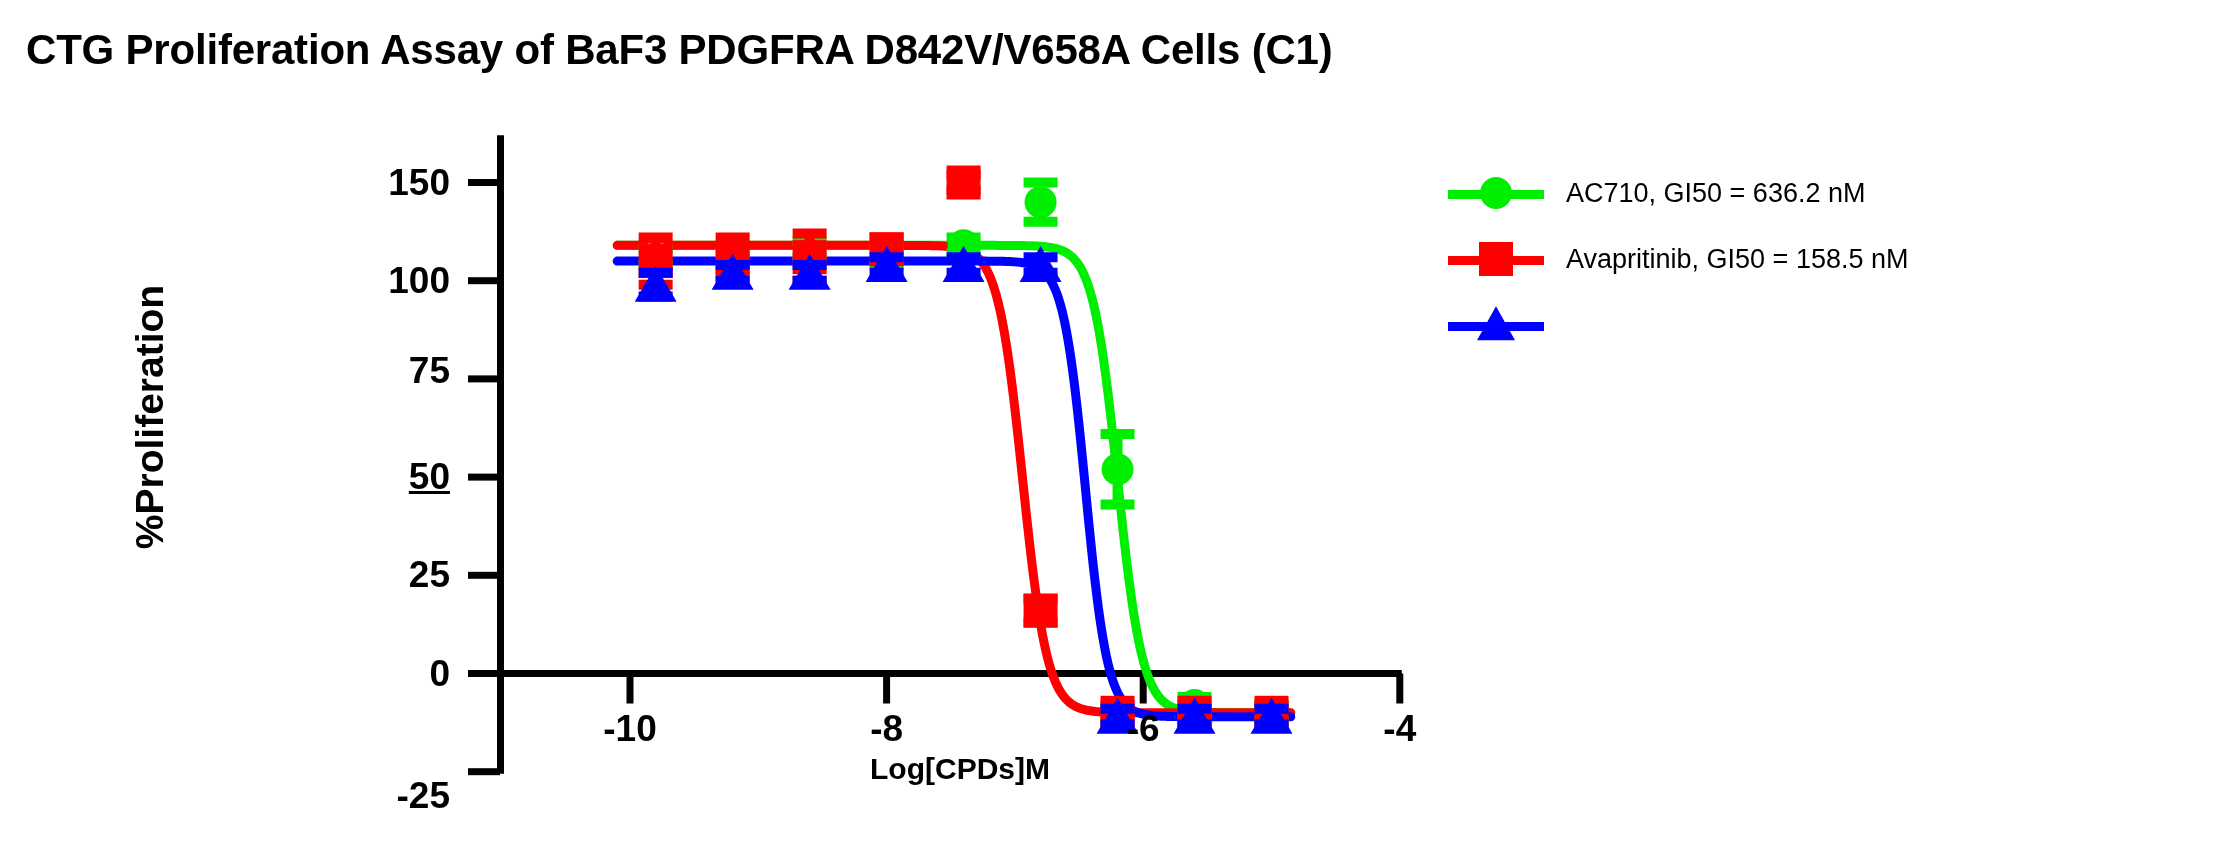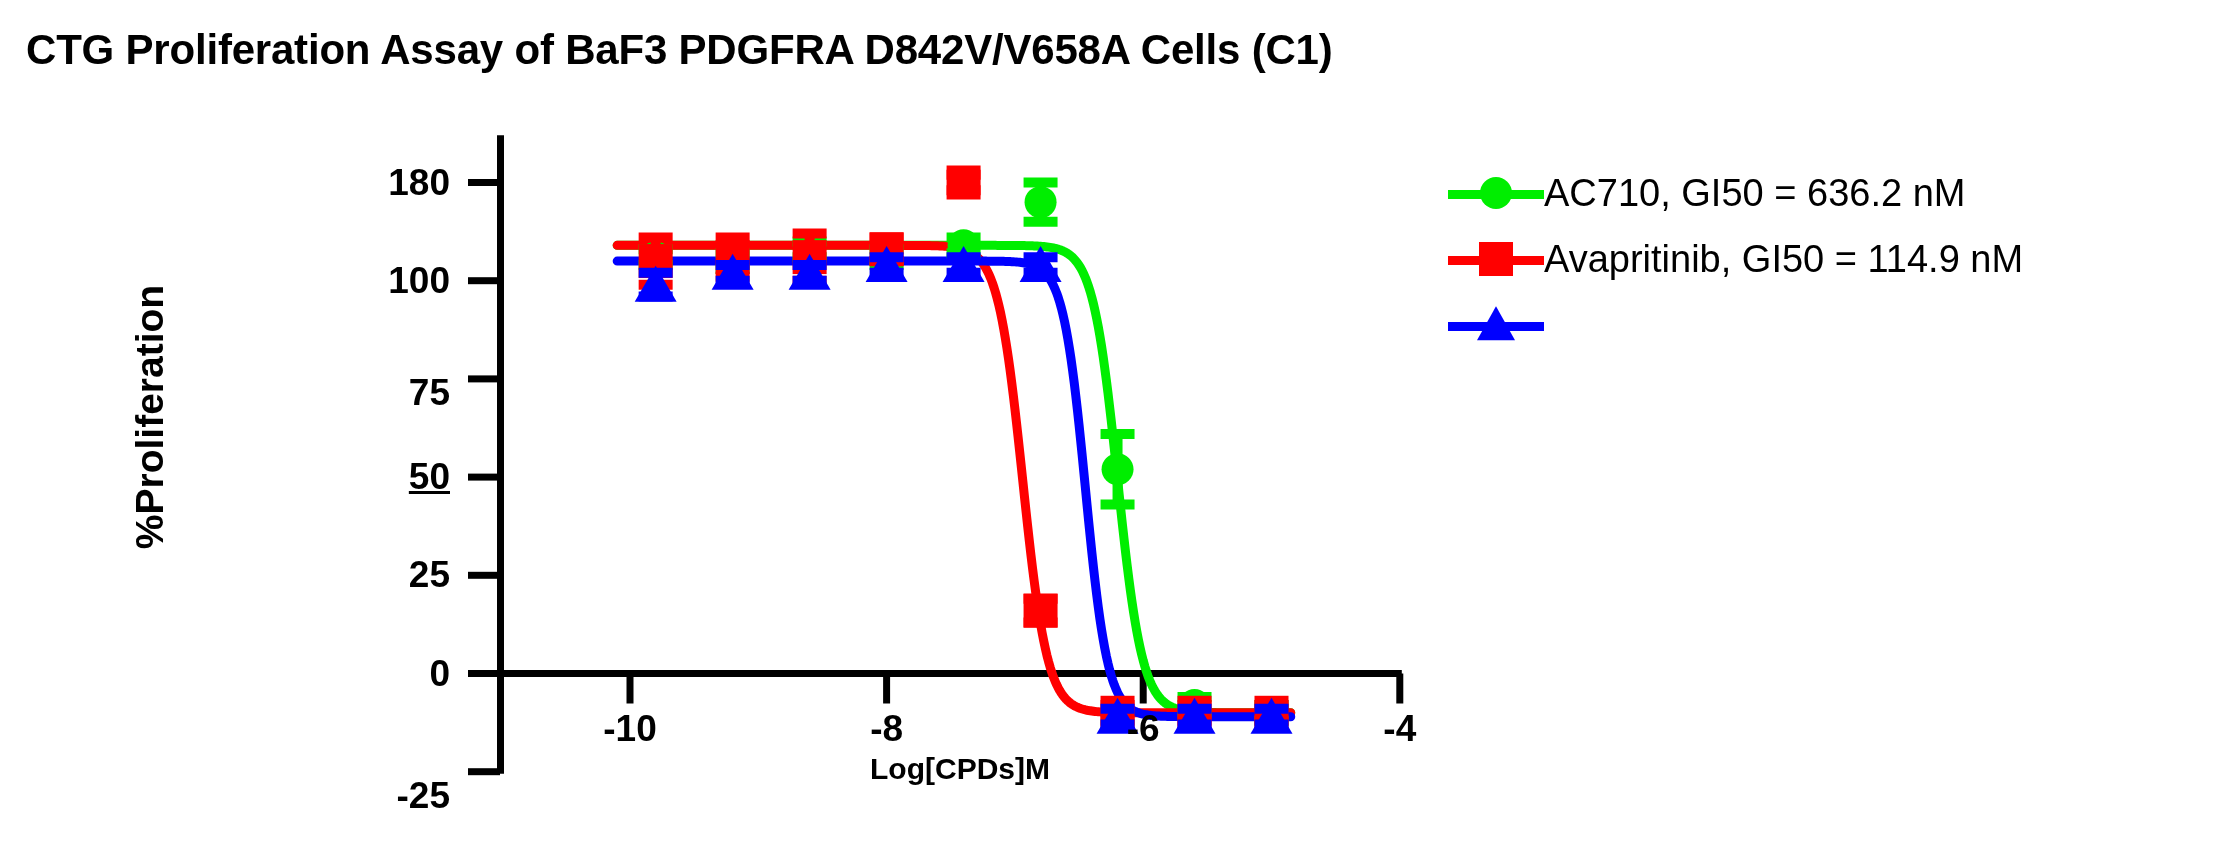--- a/index.html
+++ b/index.html
@@ -34,21 +34,21 @@
     position:absolute;left:760px;top:752px;width:400px;
     text-align:center;font-size:30px;font-weight:bold;color:#000;
     font-family:"Liberation Sans",sans-serif;
   }
 
   #legend{position:absolute;left:1448px;top:160px;}
   .legend-row{position:relative;height:66px;display:flex;align-items:center;}
   .legend-key{position:relative;width:96px;height:40px;flex:0 0 96px;}
   .legend-line{position:absolute;left:0;top:17px;width:96px;height:9px;}
   .legend-text{
-    font-size:38px;color:#000;white-space:nowrap;
+    font-size:27px;color:#000;white-space:nowrap;margin-left:22px;
     font-family:"Liberation Sans",sans-serif;
   }
   .mk{position:absolute;left:50%;top:50%;}
   .mk-circle{width:32px;height:32px;border-radius:50%;transform:translate(-50%,-50%);}
   .mk-square{width:34px;height:34px;transform:translate(-50%,-50%);}
   .mk-tri{width:0;height:0;border-left:19px solid transparent;border-right:19px solid transparent;transform:translate(-50%,-55%);}
 </style>
 </head>
 <body>
 
@@ -189,23 +189,23 @@
           <polygon points="1194.52,697.708 1173.52,733.708 1215.52,733.708" fill="#0000FF"></polygon>
           <line x1="1271.5" y1="708.852" x2="1271.5" y2="724.564" stroke="#0000FF" stroke-width="10"></line>
           <line x1="1254.5" y1="708.852" x2="1288.5" y2="708.852" stroke="#0000FF" stroke-width="10"></line>
           <line x1="1254.5" y1="724.564" x2="1288.5" y2="724.564" stroke="#0000FF" stroke-width="10"></line>
           <polygon points="1271.5,697.708 1250.5,733.708 1292.5,733.708" fill="#0000FF"></polygon>
         </g>
       </g>
   </svg>
 
   <div id="ytick-labels">
-      <div class="ytick-label" style="left: 310px; top: 163.5px;">180</div>
+      <div class="ytick-label" style="left: 310px; top: 163.5px;">150</div>
       <div class="ytick-label" style="left: 310px; top: 261.7px;">100</div>
-      <div class="ytick-label" style="left: 310px; top: 374px;">75</div>
+      <div class="ytick-label" style="left: 310px; top: 352px;">75</div>
       <div class="ytick-label" style="left: 310px; top: 458.1px; text-decoration: underline;">50</div>
       <div class="ytick-label" style="left: 310px; top: 556.3px;">25</div>
       <div class="ytick-label" style="left: 310px; top: 654.5px;">0</div>
       <div class="ytick-label" style="left: 310px; top: 777px;">-25</div>
     </div>
   <div id="xtick-labels">
       <div class="xtick-label" style="left: 570px; top: 709.5px;">-10</div>
       <div class="xtick-label" style="left: 826.6px; top: 709.5px;">-8</div>
       <div class="xtick-label" style="left: 1083.2px; top: 709.5px;">-6</div>
       <div class="xtick-label" style="left: 1339.8px; top: 709.5px;">-4</div>
@@ -220,21 +220,21 @@
           <div class="legend-line" style="background: rgb(0, 238, 0);"></div>
           <div class="mk mk-circle" style="background: rgb(0, 238, 0);"></div>
         </div>
         <div class="legend-text">AC710, GI50 = 636.2 nM</div>
       </div>
       <div class="legend-row">
         <div class="legend-key">
           <div class="legend-line" style="background: rgb(255, 0, 0);"></div>
           <div class="mk mk-square" style="background: rgb(255, 0, 0);"></div>
         </div>
-        <div class="legend-text">Avapritinib, GI50 = 114.9 nM</div>
+        <div class="legend-text">Avapritinib, GI50 = 158.5 nM</div>
       </div>
       <div class="legend-row">
         <div class="legend-key">
           <div class="legend-line" style="background: rgb(0, 0, 255);"></div>
           <div class="mk mk-tri" style="border-bottom: 34px solid rgb(0, 0, 255);"></div>
         </div>
       </div>
     </div>
 
 </div>

